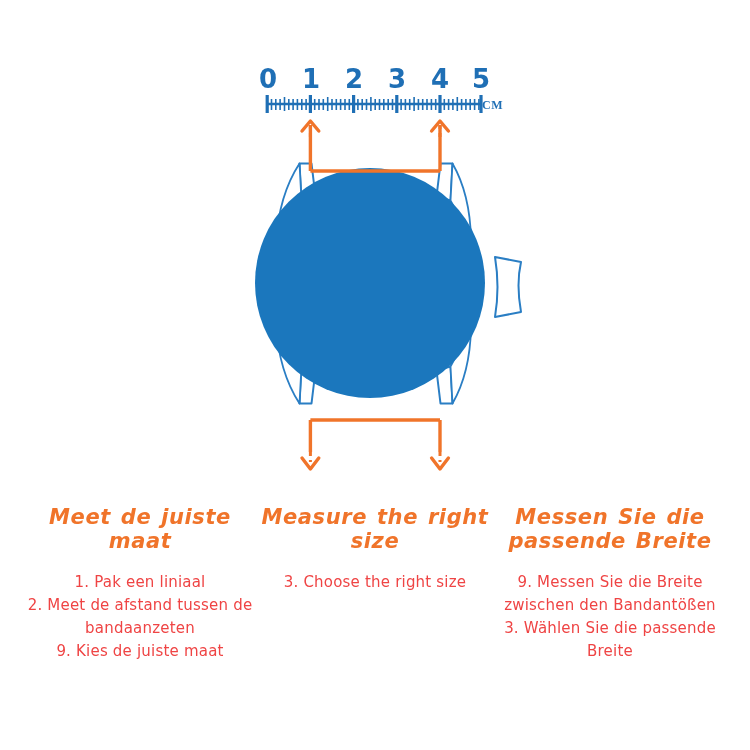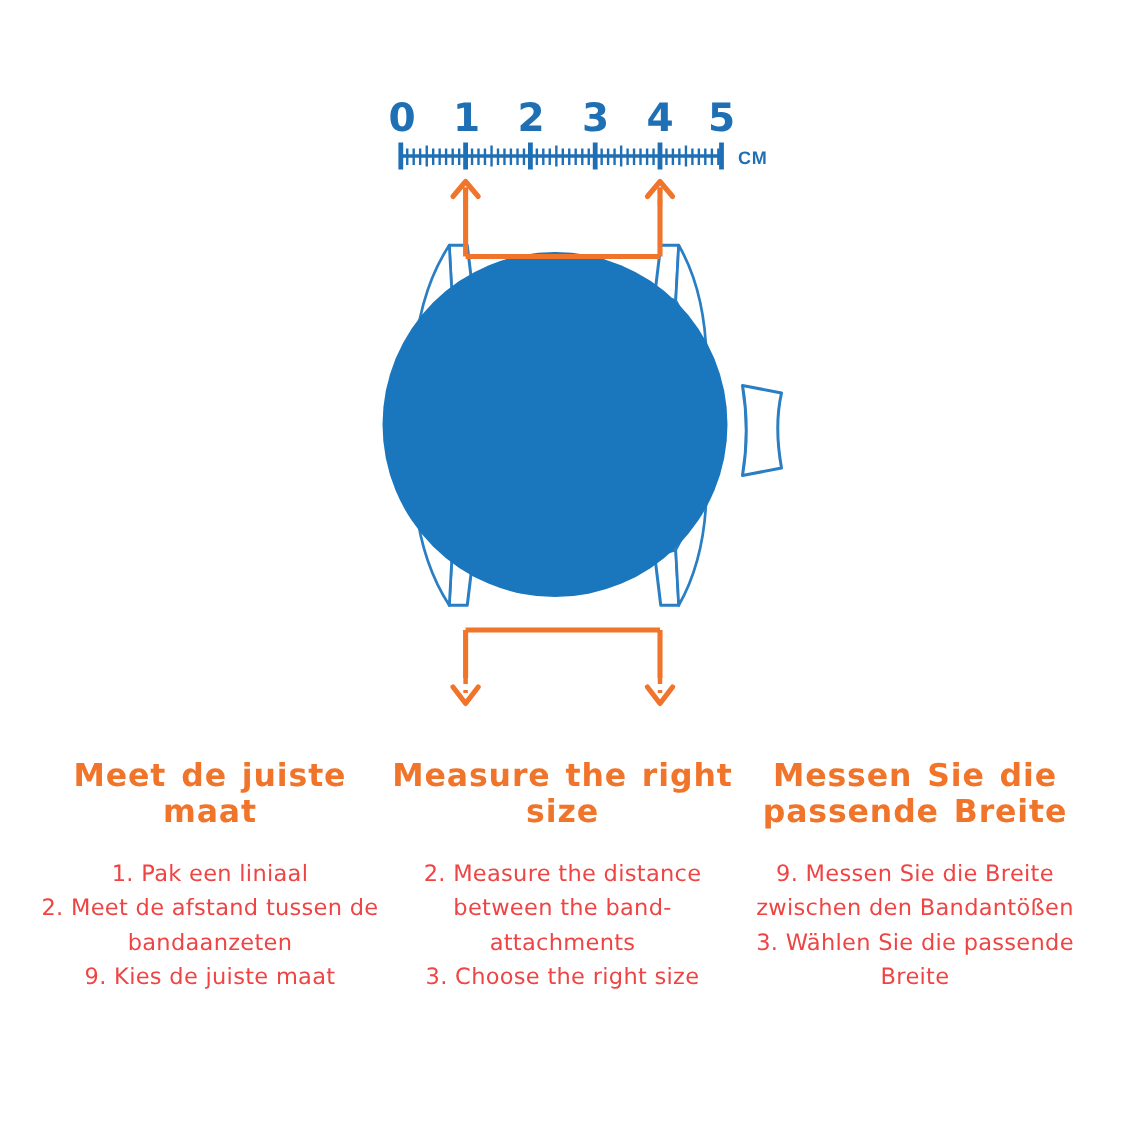--- a/index.html
+++ b/index.html
@@ -46,23 +46,23 @@
     margin-left: -15px;
     text-align: center;
     font-family: "DejaVu Sans", "Liberation Sans", sans-serif;
     font-size: 26px;
     font-weight: bold;
     color: #1f6fb5;
     line-height: 30px;
   }
   .ruler-cm-label {
     position: absolute;
-    left: 492px;
+    left: 482px;
     top: 98px;
-    font-family: Liberation Sans, sans-serif;
+    font-family: Liberation Serif, serif;
     font-size: 12px;
     font-weight: bold;
     letter-spacing: 0.5px;
     color: #1f6fb5;
   }
 
   
   .columns {
     position: absolute;
     left: 0;
@@ -75,20 +75,21 @@
     justify-content: space-between;
     box-sizing: border-box;
     padding: 0 24px;
   }
   .column {
     width: 232px;
     text-align: center;
   }
   .col-heading {
     font-family: "DejaVu Sans", "Liberation Sans", sans-serif;
+    font-style: italic;
     font-weight: bold;
     font-size: 21px;
     line-height: 24px;
     color: #f0742a;
     letter-spacing: 0.6px;
     margin: 0 0 18px 0;
     word-spacing: 2px;
   }
   .col-steps {
     list-style: none;
@@ -236,21 +237,20 @@
       <ul class="col-steps">
         <li>1. Pak een liniaal</li>
         <li>2. Meet de afstand tussen de bandaanzeten</li>
         <li>9. Kies de juiste maat</li>
       </ul>
     </div>
 
     <div class="column">
       <div class="col-heading">Measure the right size</div>
       <ul class="col-steps">
-        <li>2. Measure the distance between the band-attachments</li>
         <li>3. Choose the right size</li>
       </ul>
     </div>
 
     <div class="column">
       <div class="col-heading">Messen Sie die passende Breite</div>
       <ul class="col-steps">
         <li>9. Messen Sie die Breite zwischen den Bandantößen</li>
         <li>3. Wählen Sie die passende Breite</li>
       </ul>

